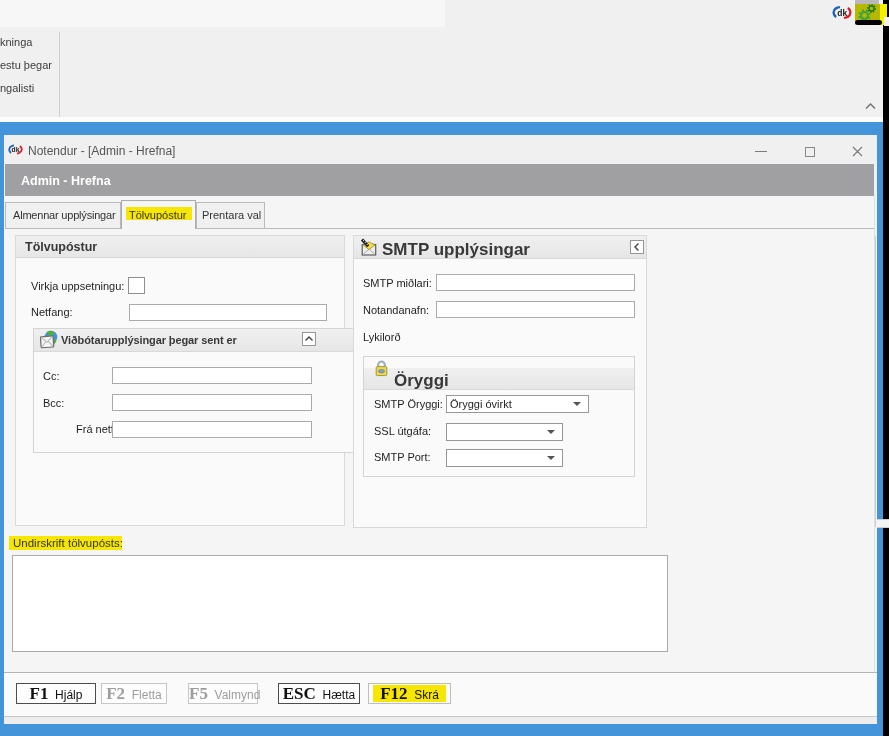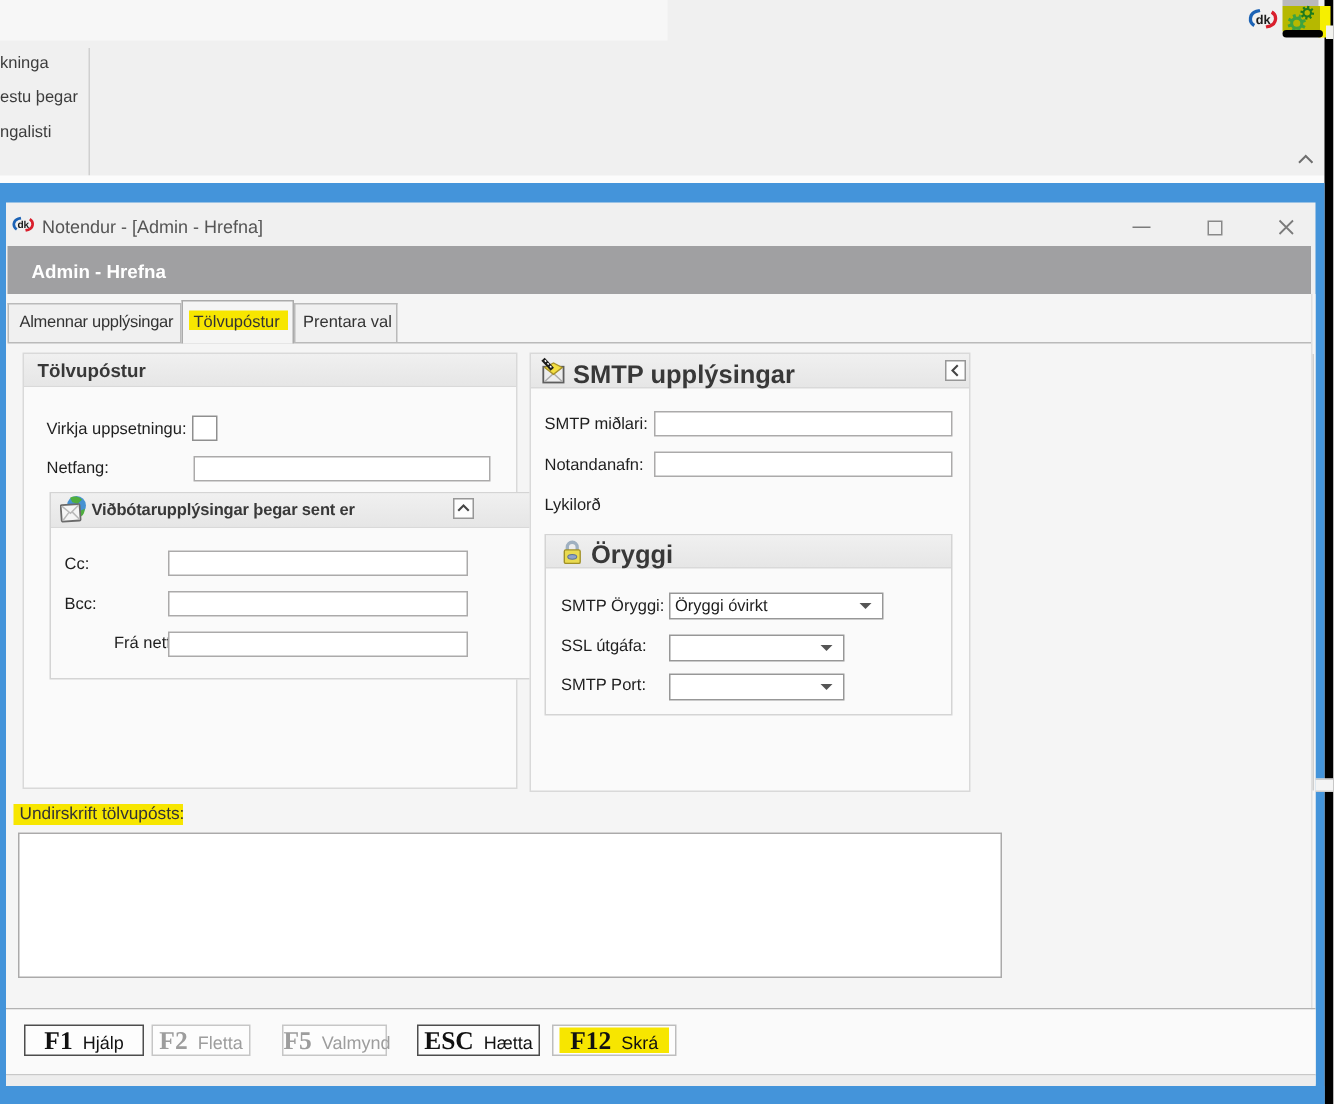--- a/index.html
+++ b/index.html
@@ -141,21 +141,21 @@
         <polyline points="7.5,2.5 4,6 7.5,9.5" fill="none" stroke="#444" stroke-width="1.4"></polyline>
       </svg>
   </div>
   <div class="lbl" style="left:363px;top:277px;">SMTP miðlari:</div>
   <div class="inp" style="left:436px;top:274px;width:199px;height:17px;"></div>
   <div class="lbl" style="left:363px;top:304px;">Notandanafn:</div>
   <div class="inp" style="left:436px;top:301px;width:199px;height:17px;"></div>
   <div class="lbl" style="left:363px;top:331px;">Lykilorð</div>
 
   <div class="panel" style="left:363px;top:356px;width:272px;height:121px;border-color:#d4d4d4;">
-    <div class="phead" style="height:22px;">
+    <div class="phead" style="height:22px;margin-top:11px;">
         <b style="left:30px;top:3px;">Öryggi</b>
       </div>
   </div>
 
   <svg class="abs" style="left:374px;top:359px;" width="15" height="18" viewBox="0 0 15 18">
     <path d="M4.2,8 V5.8 a3.3,3.3 0 0,1 6.6,0 V8" fill="none" stroke="#9fb0c0" stroke-width="2.2"></path>
     <rect x="2.2" y="7.6" width="10.6" height="9" rx="1" fill="#e9da50" stroke="#a09027" stroke-width="0.9"></rect>
     <ellipse cx="7.5" cy="12.2" rx="3" ry="1.6" fill="#8ea3c9" stroke="#5f7396" stroke-width="0.7"></ellipse>
   </svg>
   <div class="lbl" style="left:374px;top:398px;">SMTP Öryggi:</div>

